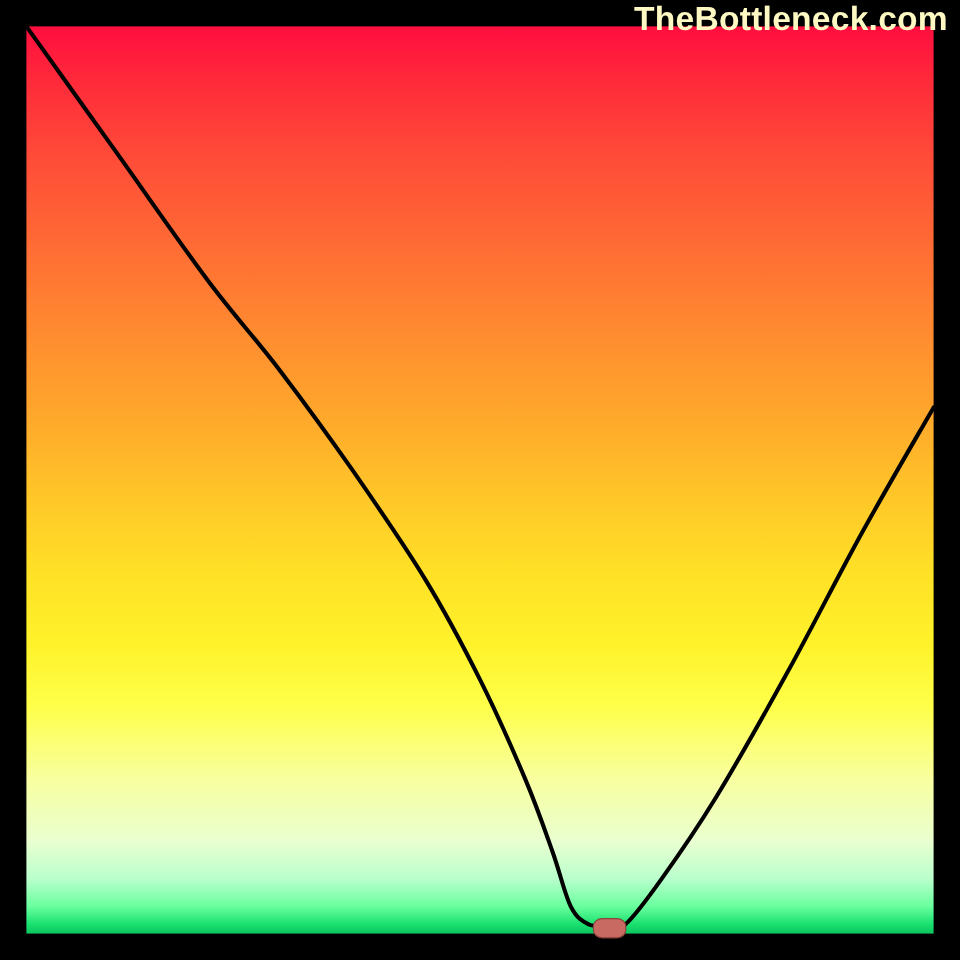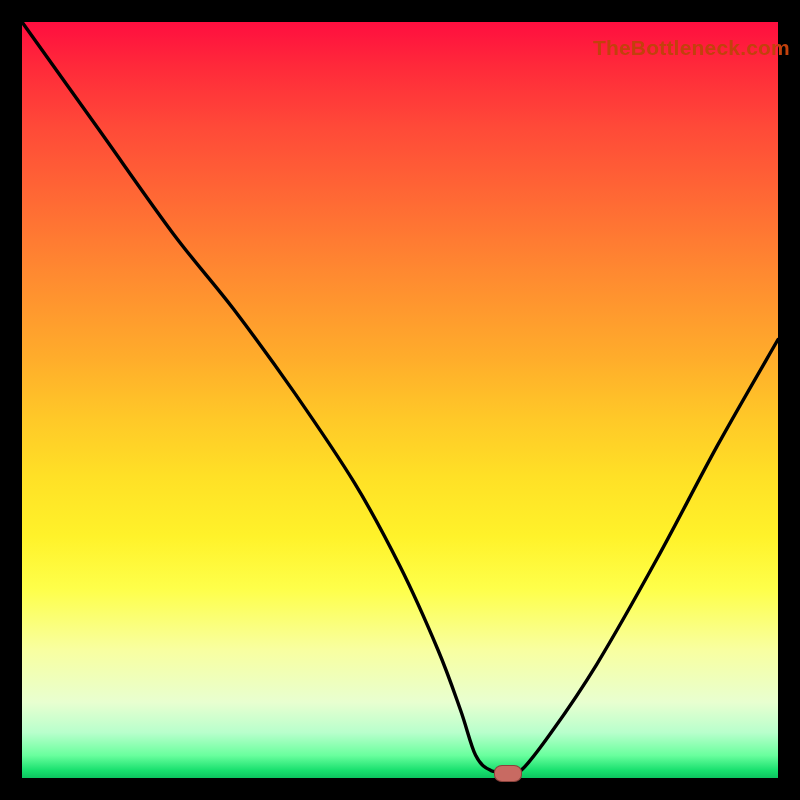--- a/index.html
+++ b/index.html
@@ -58,25 +58,24 @@
     height: 15px;
     border-radius: 8px / 7px;
     background: #c86a62;
     border: 1px solid #8a423c;
   }
   .watermark {
     position: absolute;
     top: 0px;
     right: 10px;
     font-family: Arial, Helvetica, sans-serif;
-    font-size: 21px;
+    font-size: 28px;
     font-weight: 600;
-    color: #c2410c;
+    color: #fef9c3;
     letter-spacing: 0.2px;
-    margin-top: 36px;
   }
 </style>
 </head>
 <body>
 
 <div class="frame">
 
   <div class="plot-area"></div>
 
   <svg class="curve" viewBox="0 0 756 756" preserveAspectRatio="none">

